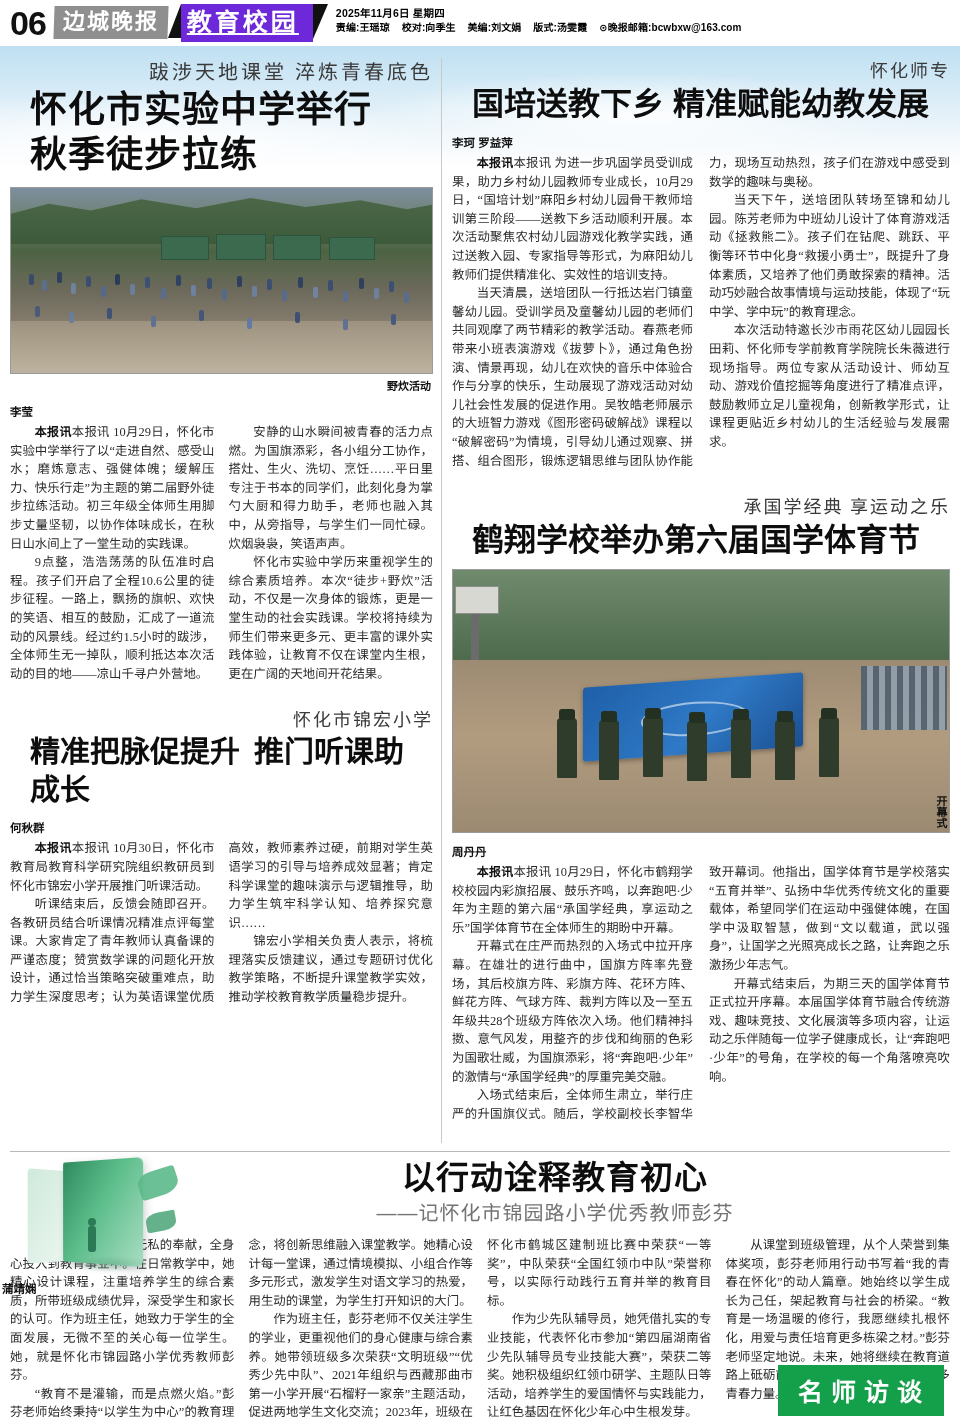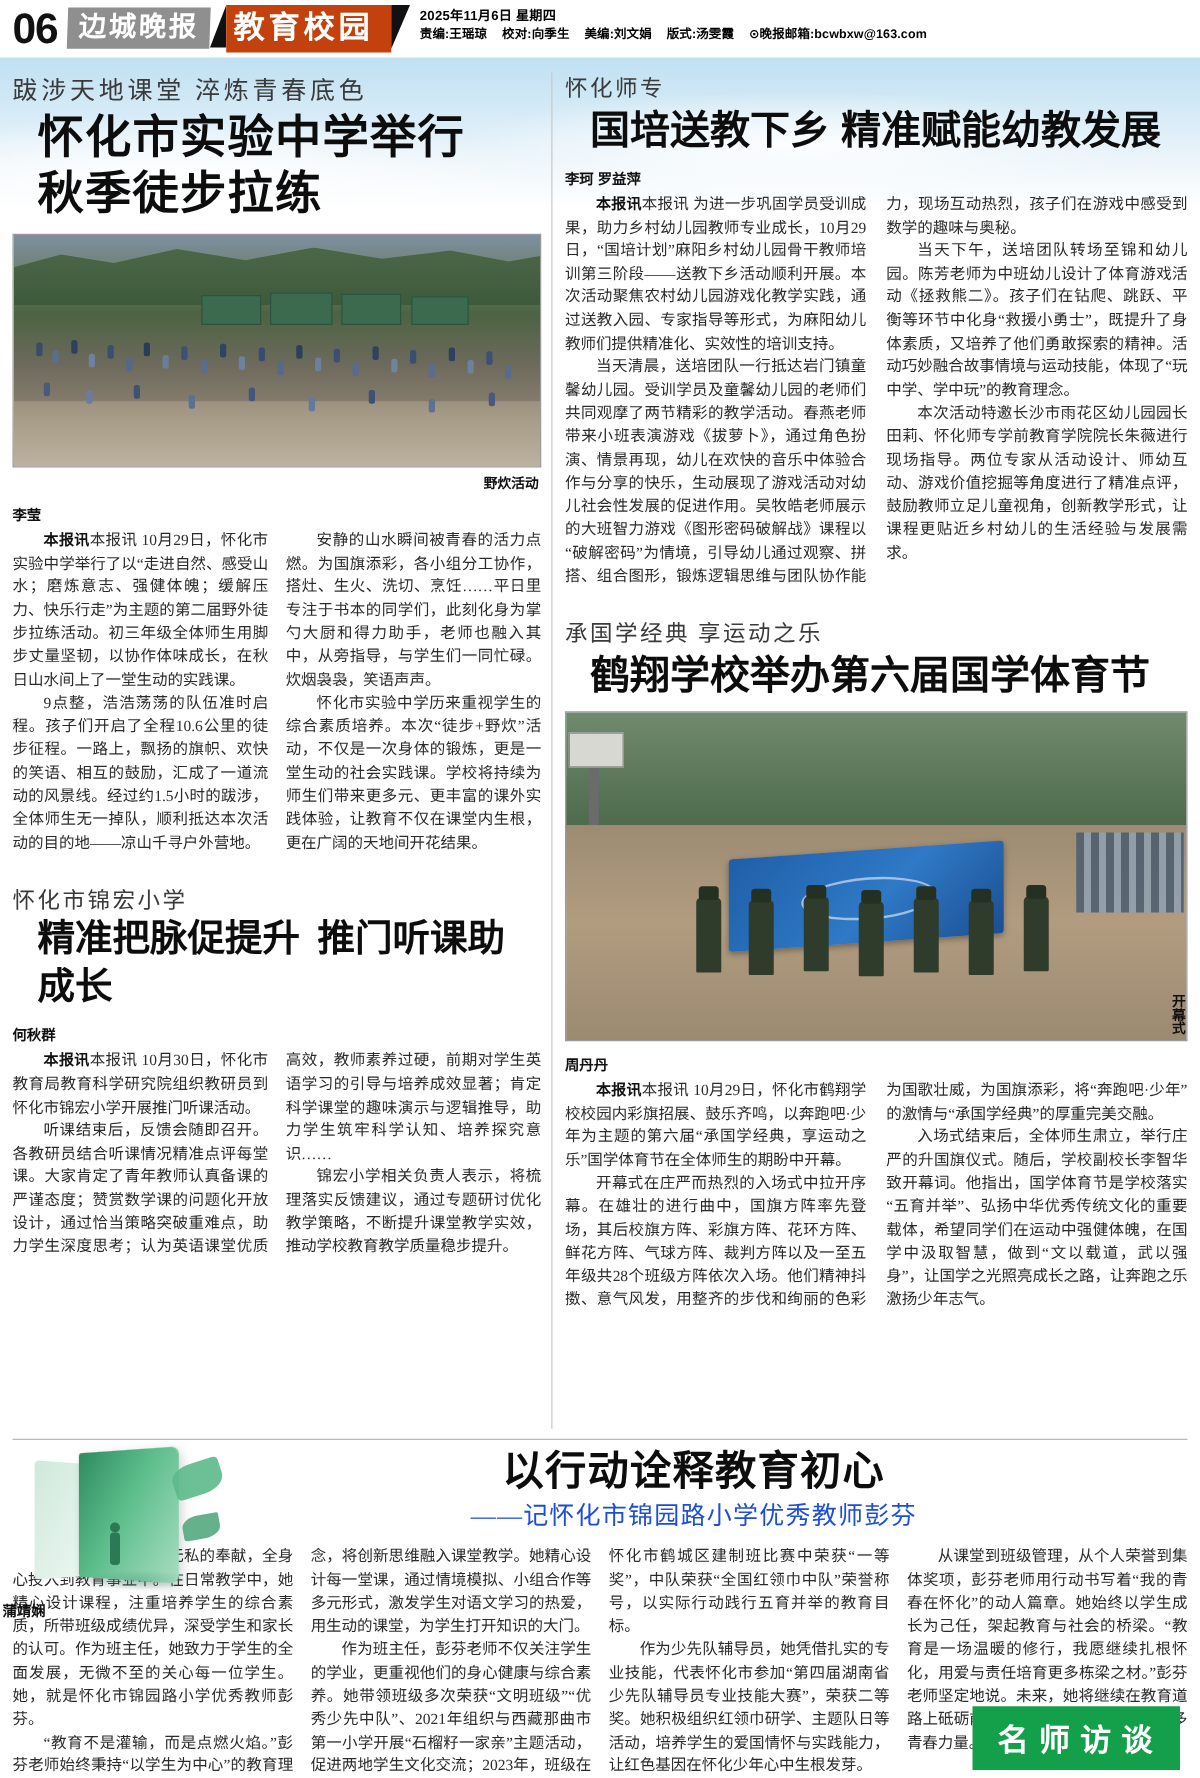--- a/index.html
+++ b/index.html
@@ -33,24 +33,25 @@
     font-family:"Liberation Serif","DejaVu Serif",serif;
     transform:skewX(-2deg);
     position:relative;
   }
   .slash{
     width:0;height:0;margin-top:4px;
     border-left:13px solid transparent;
     border-bottom:34px solid #111;
   }
   .section-badge{
-    background:#c2410c;color:#fff;
+    background:#6d28d9;color:#fff;
     font-weight:bold;font-size:25px;line-height:25px;
     padding:6px 14px 7px 6px;margin-top:4px;
     letter-spacing:3px;
+    text-decoration:underline;
   }
   .slash2{
     width:0;height:0;margin-top:4px;
     border-right:15px solid transparent;
     border-top:35px solid #111;
   }
   .mast-meta{
     padding:6px 0 0 8px;
     font-family:"Liberation Sans","DejaVu Sans",sans-serif;
     color:#000000;
@@ -72,21 +73,21 @@
   
   .body-wrap{position:relative;z-index:2;display:flex;width:960px;}
   .col-left{width:441px;padding:0 8px 0 10px;box-sizing:border-box;}
   .vrule{width:1px;background:#c9c9c9;margin:10px 0 0 0;height:1085px;}
   .col-right{width:518px;padding:0 10px 0 10px;box-sizing:border-box;}
 
   
   .kicker{
     font-size:20px;color:#3a3a3a;letter-spacing:3px;
     font-family:"Liberation Serif","DejaVu Serif",serif;
-    padding:8px 0 2px 0;font-weight:400;
+    padding:8px 0 2px 0;font-weight:400;text-align:right;
   }
   .kicker.small{font-size:18px;letter-spacing:2px;}
   .headline{
     font-family:"Liberation Sans","DejaVu Sans",sans-serif;
     font-weight:bold;color:#0d0d0d;
     letter-spacing:1px;
     margin-left:20px;
   }
   .h-main{font-size:37px;line-height:45px;}
   .h-right{font-size:32px;line-height:40px;letter-spacing:0px;}
@@ -189,22 +190,22 @@
     background:radial-gradient(ellipse at center,rgba(90,160,130,.45),rgba(255,255,255,0) 70%);
   }
   .feature-title{
     text-align:center;padding-top:6px;
   }
   .ft-main{
     font-family:"Liberation Serif","DejaVu Serif",serif;
     font-weight:bold;font-size:33px;line-height:40px;letter-spacing:1px;color:#0d0d0d;
   }
   .ft-sub{
-    font-family:Liberation Serif, serif;
-    font-size:20px;line-height:30px;color:#1d4ed8;letter-spacing:1px;
+    font-family:Liberation Sans, sans-serif;
+    font-size:20px;line-height:30px;color:#737373;letter-spacing:1px;
   }
   .badge-interview{
     display:inline-block;background:#14a04a;color:#fff;
     font-family:"Liberation Sans","DejaVu Sans",sans-serif;
     font-weight:bold;font-size:25px;letter-spacing:8px;
     padding:7px 14px 8px 20px;
   }
   .badge-wrap{position:absolute;right:16px;bottom:6px;}
 </style>
 </head>
@@ -349,20 +350,21 @@
           <div class="sold" style="left:366px;top:147px;"></div>
           <div style="position:absolute;left:408px;top:96px;width:86px;height:64px;background:repeating-linear-gradient(90deg,#4a5c6e 0 6px,#8fa0b0 6px 12px);opacity:.85;"></div>
           <div class="cap-v">开幕式</div>
         </div>
 
         <div class="byline">周丹丹</div>
         <div class="bodytxt cols2r">
           <p><span class="lead">本报讯</span><span>本报讯 10月29日，怀化市鹤翔学校校园内彩旗招展、鼓乐齐鸣，以奔跑吧·少年为主题的第六届“承国学经典，享运动之乐”国学体育节在全体师生的期盼中开幕。</span></p>
           <p>开幕式在庄严而热烈的入场式中拉开序幕。在雄壮的进行曲中，国旗方阵率先登场，其后校旗方阵、彩旗方阵、花环方阵、鲜花方阵、气球方阵、裁判方阵以及一至五年级共28个班级方阵依次入场。他们精神抖擞、意气风发，用整齐的步伐和绚丽的色彩为国歌壮威，为国旗添彩，将“奔跑吧·少年”的激情与“承国学经典”的厚重完美交融。</p>
           <p>入场式结束后，全体师生肃立，举行庄严的升国旗仪式。随后，学校副校长李智华致开幕词。他指出，国学体育节是学校落实“五育并举”、弘扬中华优秀传统文化的重要载体，希望同学们在运动中强健体魄，在国学中汲取智慧，做到“文以载道，武以强身”，让国学之光照亮成长之路，让奔跑之乐激扬少年志气。</p>
+          <p>开幕式结束后，为期三天的国学体育节正式拉开序幕。本届国学体育节融合传统游戏、趣味竞技、文化展演等多项内容，让运动之乐伴随每一位学子健康成长，让“奔跑吧·少年”的号角，在学校的每一个角落嘹亮吹响。</p>
         </div>
       </div>
     </div>
   </div>
 
   <div class="bottom-sep"></div>
   <div class="bottom">
 
     <div class="bk-art">
       <div class="page2"></div>

